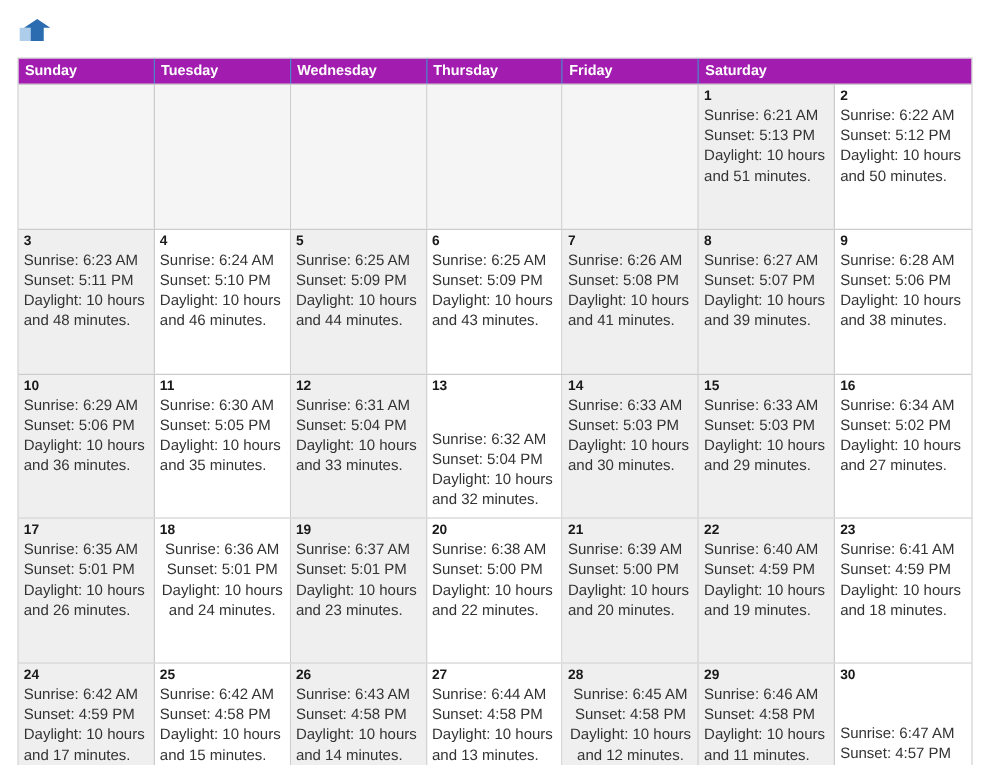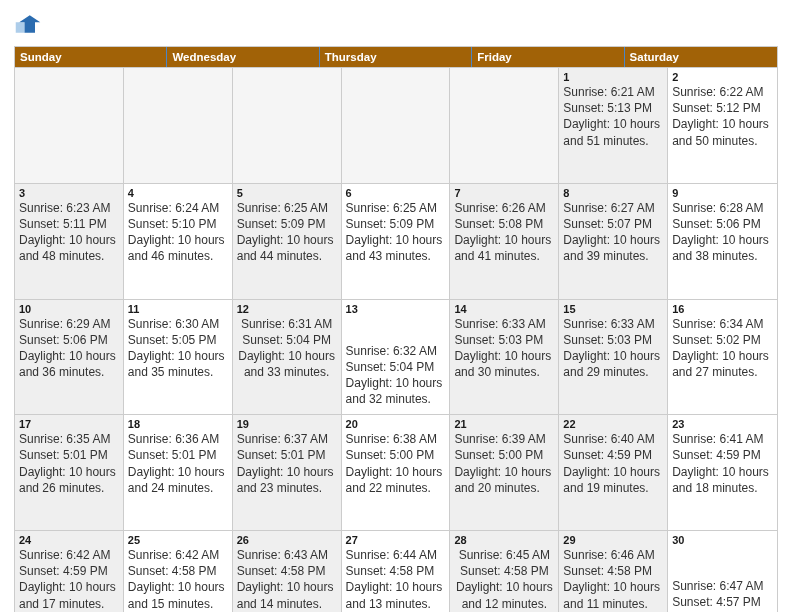--- a/index.html
+++ b/index.html
@@ -55,22 +55,22 @@
       color: #444;
     }
     .calendar {
       flex: 1;
       display: flex;
       flex-direction: column;
       border: 1px solid #ccc;
     }
     .cal-header {
       display: grid;
-      grid-template-columns: repeat(5, 1fr);
-      background: #a16207;
+      grid-template-columns: repeat(7, 1fr);
+      background: #a21caf;
     }
     .cal-header-cell {
       color: #fff;
       font-size: 11.5px;
       font-weight: bold;
       padding: 4px 5px;
       text-align: left;
       border-right: 1px solid #4a85c7;
     }
     .cal-header-cell:last-child { border-right: none; }
@@ -126,20 +126,21 @@
     </div>
     <div class="title-block">
       <div class="month-title"></div>
       <div class="location"></div>
     </div>
   </div>
 
   <div class="calendar">
     <div class="cal-header">
     <div class="cal-header-cell">Sunday</div>
+        <div class="cal-header-cell">Tuesday</div>
         <div class="cal-header-cell">Wednesday</div>
         <div class="cal-header-cell">Thursday</div>
         <div class="cal-header-cell">Friday</div>
         <div class="cal-header-cell">Saturday</div>
       </div>
     <div class="cal-body">
     <div class="cal-row">
           <div class="cal-cell empty"></div>
           <div class="cal-cell empty"></div>
           <div class="cal-cell empty"></div>
@@ -221,21 +222,21 @@
           </div>
           <div class="cal-cell">
             <div class="day-num">11</div>
             <div class="day-info" style="white-space: pre-line;">Sunrise: 6:30 AM
 Sunset: 5:05 PM
 Daylight: 10 hours
 and 35 minutes.</div>
           </div>
           <div class="cal-cell shaded">
             <div class="day-num">12</div>
-            <div class="day-info" style="white-space: pre-line; text-align: center;">Sunrise: 6:31 AM
+            <div class="day-info" style="white-space: pre-line;">Sunrise: 6:31 AM
 Sunset: 5:04 PM
 Daylight: 10 hours
 and 33 minutes.</div>
           </div>
           <div class="cal-cell">
             <div class="day-num">13</div>
             <div class="day-info" style="white-space: pre-line; margin-top: 28px;">Sunrise: 6:32 AM
 Sunset: 5:04 PM
 Daylight: 10 hours
 and 32 minutes.</div>
@@ -265,21 +266,21 @@
         <div class="cal-row">
           <div class="cal-cell shaded">
             <div class="day-num">17</div>
             <div class="day-info" style="white-space: pre-line;">Sunrise: 6:35 AM
 Sunset: 5:01 PM
 Daylight: 10 hours
 and 26 minutes.</div>
           </div>
           <div class="cal-cell">
             <div class="day-num">18</div>
-            <div class="day-info" style="white-space: pre-line;">Sunrise: 6:36 AM
+            <div class="day-info" style="white-space: pre-line; text-align: center;">Sunrise: 6:36 AM
 Sunset: 5:01 PM
 Daylight: 10 hours
 and 24 minutes.</div>
           </div>
           <div class="cal-cell shaded">
             <div class="day-num">19</div>
             <div class="day-info" style="white-space: pre-line;">Sunrise: 6:37 AM
 Sunset: 5:01 PM
 Daylight: 10 hours
 and 23 minutes.</div>

